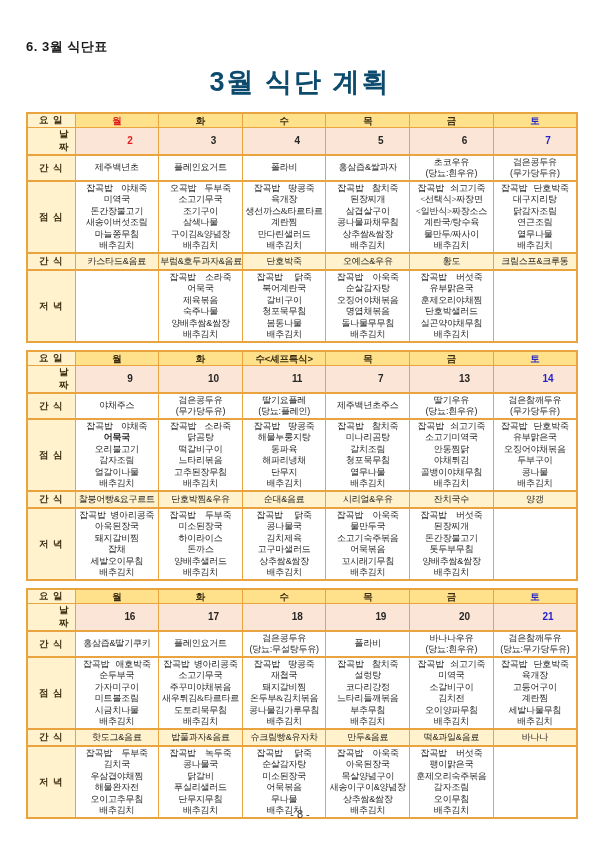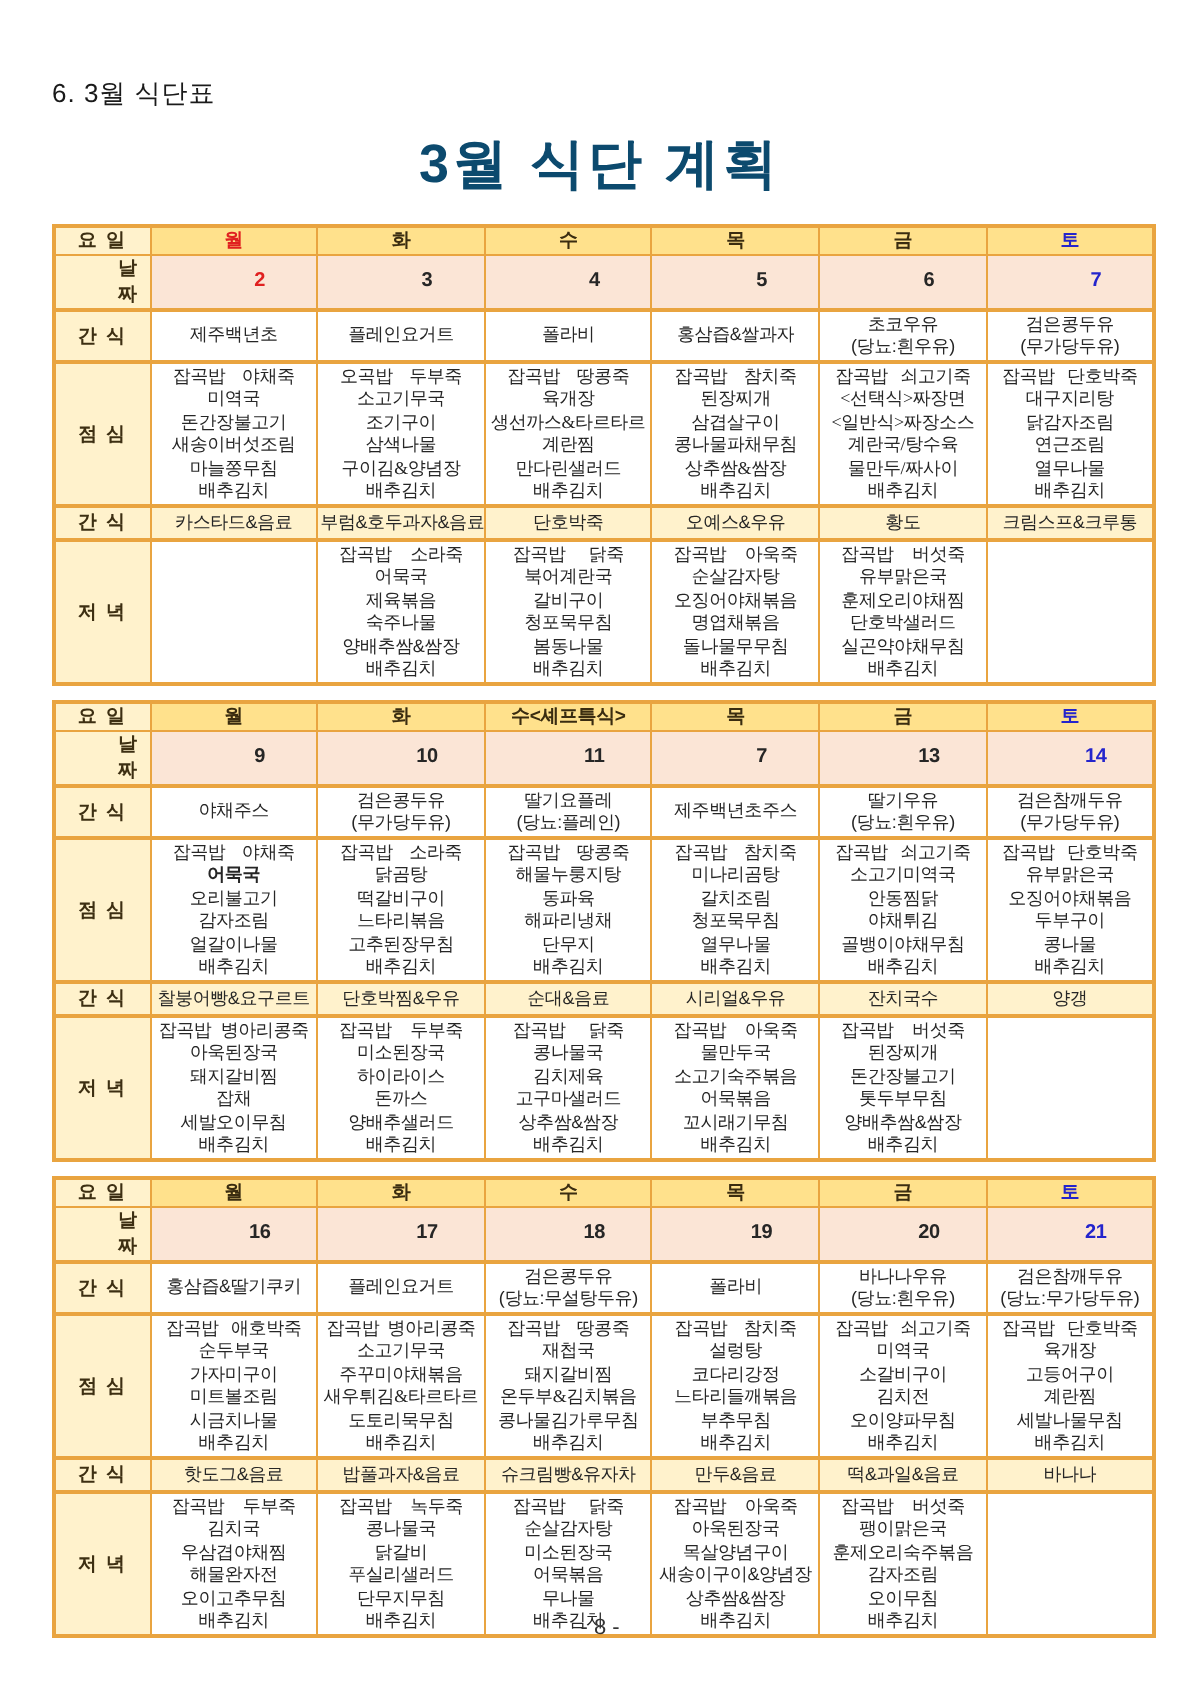--- a/index.html
+++ b/index.html
@@ -1,18 +1,18 @@
 <!DOCTYPE html>
 <html><head>
 <meta charset="utf-8">
 <style>
   html,body{margin:0;padding:0;background:#ffffff;}
   body{width:600px;height:848px;font-family:"Liberation Sans","DejaVu Sans",sans-serif;}
   .page{position:relative;width:600px;height:848px;background:#fff;overflow:hidden;}
-  .heading{position:absolute;left:26px;top:38px;font-size:13px;font-weight:normal;color:#1a1a1a;letter-spacing:0.5px;}
+  .heading{position:absolute;left:26px;top:38px;font-size:13px;font-weight:bold;color:#1a1a1a;letter-spacing:0.5px;}
   .title{position:absolute;left:0;top:64px;width:100%;text-align:center;font-size:27px;font-weight:bold;color:#0c4a6e;letter-spacing:2px;}
   .weeks{position:absolute;left:26px;top:112px;width:552px;display:flex;flex-direction:column;gap:7px;}
   table{border-collapse:collapse;width:552px;table-layout:fixed;border:2px solid #e9a440;}
   td{border:1px solid #e9a440;padding:0 1px;text-align:center;vertical-align:middle;color:#262626;overflow:hidden;}
   .ln{white-space:pre;line-height:11.5px;letter-spacing:-0.2px;}
   .day-row td{height:13px;background:#ffe18c;font-weight:bold;font-size:9.5px;color:#3a2c10;border-bottom-width:1px;}
   .date-row td{height:13px;background:#fbe5d6;font-weight:bold;font-size:10px;border-bottom-width:2px;padding-left:27px;}
   .snack-am td{height:24px;font-size:9px;background:#ffffff;border-bottom-width:2px;}
   .lunch-row td{height:70px;font-size:9px;background:#ffffff;border-bottom-width:2px;font-family:Liberation Serif, serif;}
   .snack-pm td{height:15px;font-size:9px;background:#fff2cc;border-bottom-width:2px;}

